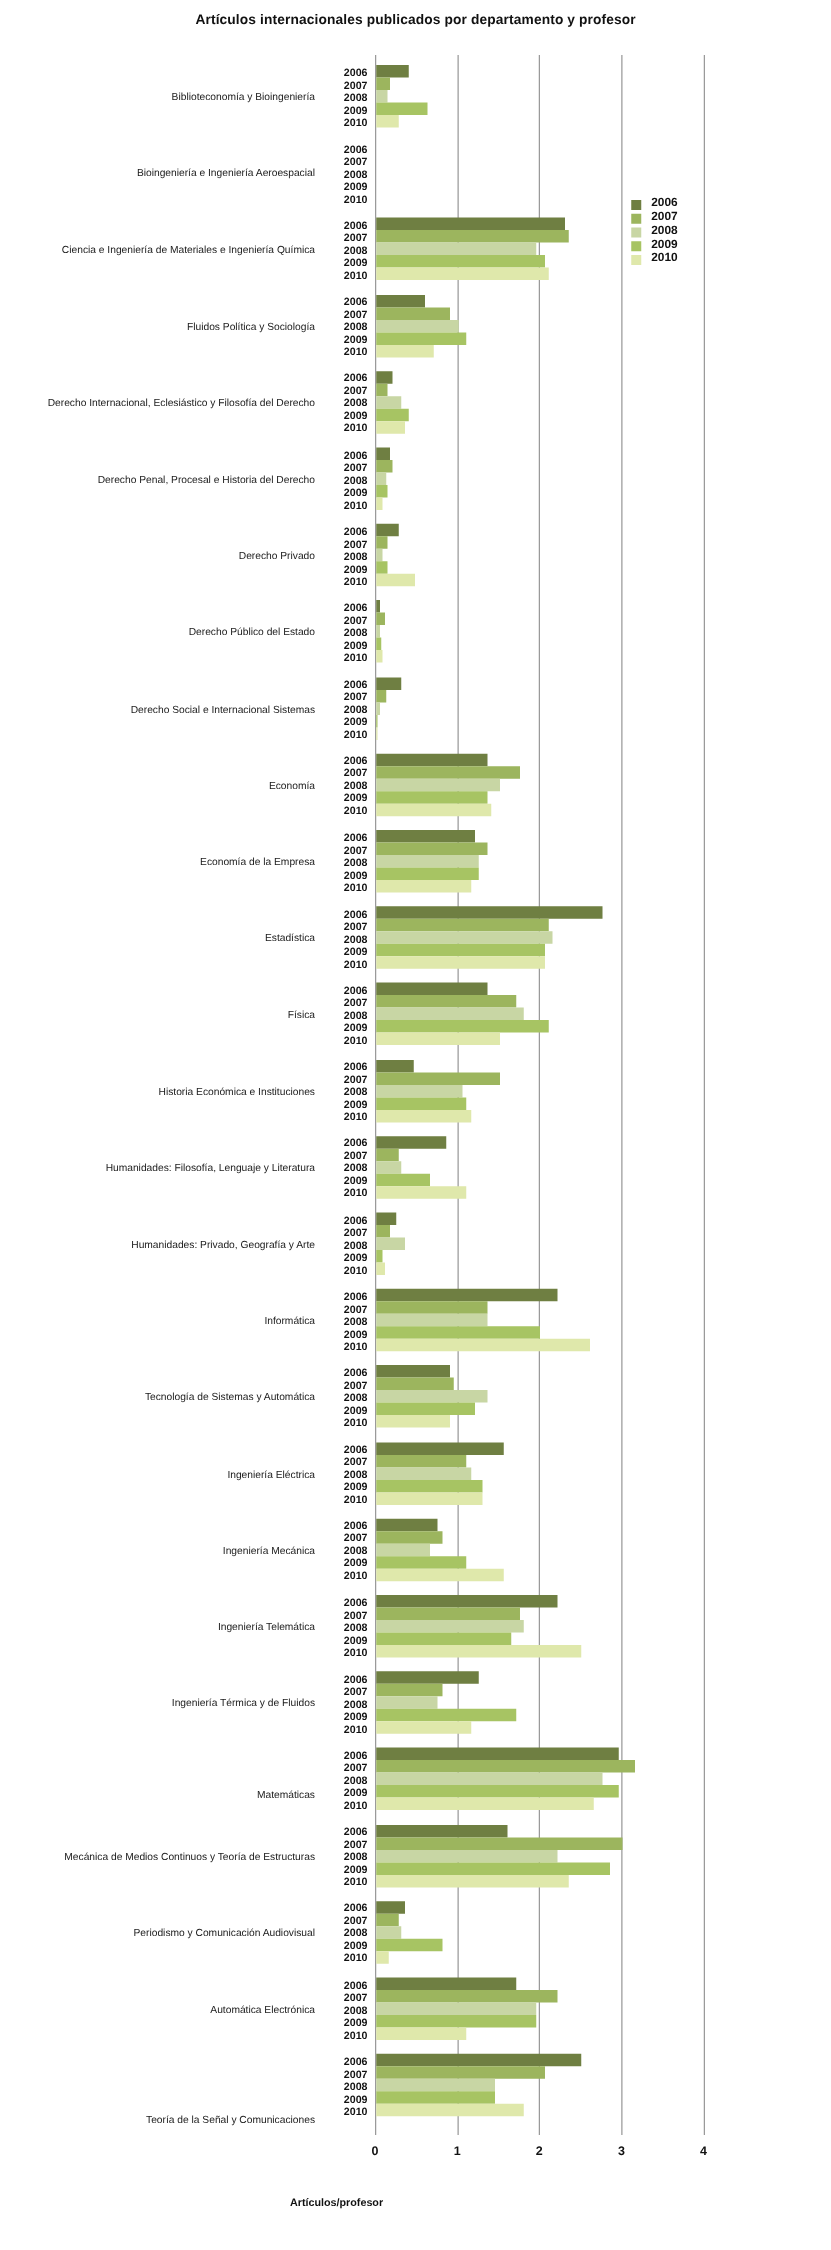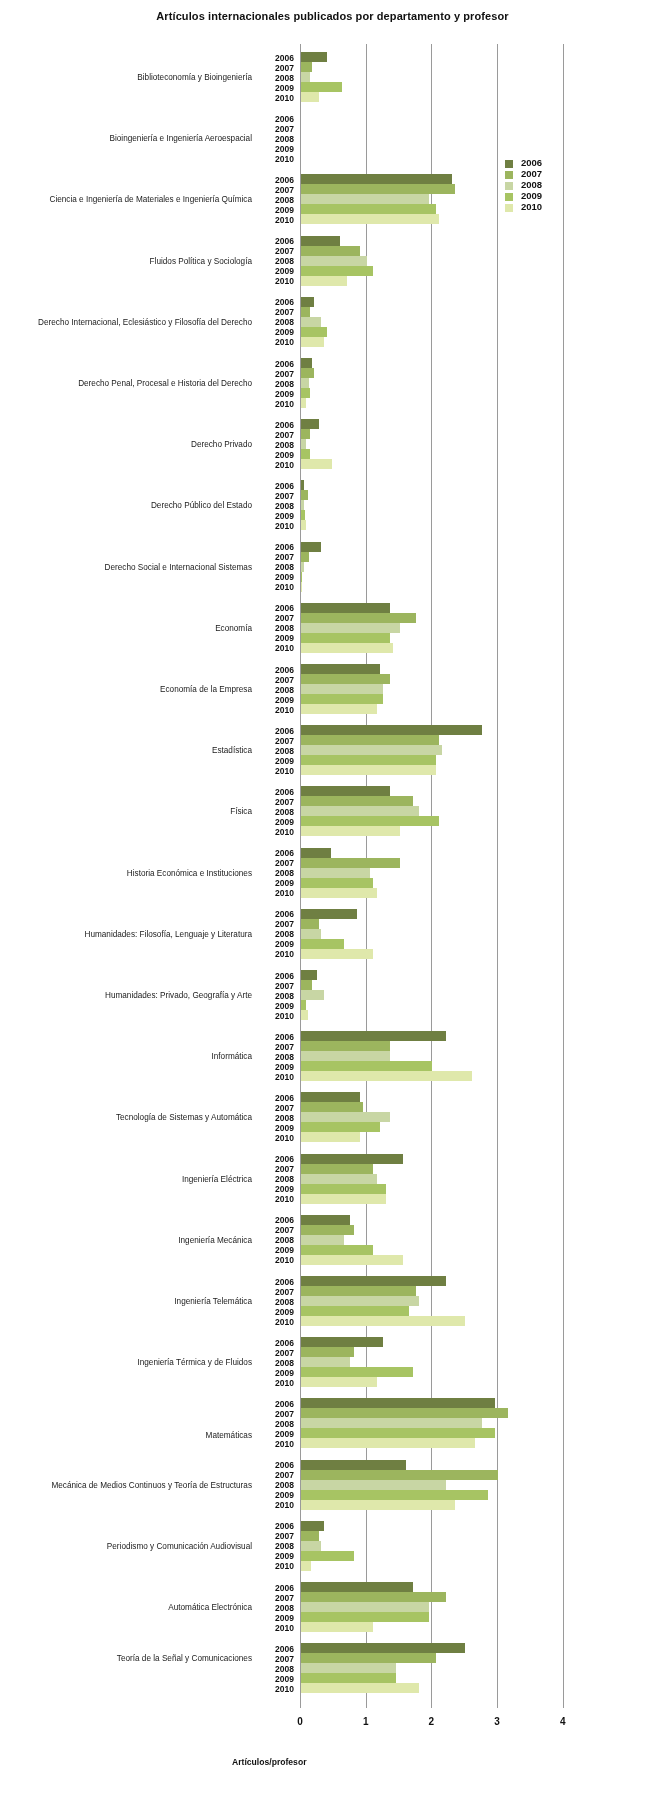--- a/index.html
+++ b/index.html
@@ -283,21 +283,21 @@
       <div class="cat-label" style="right: 413px; top: 1052.2px;">Informática</div>
       <div class="cat-label" style="right: 413px; top: 1113.4px;">Tecnología de Sistemas y Automática</div>
       <div class="cat-label" style="right: 413px; top: 1174.6px;">Ingeniería Eléctrica</div>
       <div class="cat-label" style="right: 413px; top: 1235.8px;">Ingeniería Mecánica</div>
       <div class="cat-label" style="right: 413px; top: 1297px;">Ingeniería Telemática</div>
       <div class="cat-label" style="right: 413px; top: 1358.2px;">Ingeniería Térmica y de Fluidos</div>
       <div class="cat-label" style="right: 413px; top: 1419.4px; margin-top: 12px;">Matemáticas</div>
       <div class="cat-label" style="right: 413px; top: 1480.6px;">Mecánica de Medios Continuos y Teoría de Estructuras</div>
       <div class="cat-label" style="right: 413px; top: 1541.8px;">Periodismo y Comunicación Audiovisual</div>
       <div class="cat-label" style="right: 413px; top: 1603px;">Automática Electrónica</div>
-      <div class="cat-label" style="right: 413px; top: 1654px;">Teoría de la Señal y Comunicaciones</div>
+      <div class="cat-label" style="right: 413px; top: 1691px;">Teoría de la Señal y Comunicaciones</div>
     </div>
   <div id="year-labels">
       <div class="year-label" style="left: 262px; top: 52.5px;">2006</div>
       <div class="year-label" style="left: 262px; top: 62.5px;">2007</div>
       <div class="year-label" style="left: 262px; top: 72.5px;">2008</div>
       <div class="year-label" style="left: 262px; top: 82.5px;">2009</div>
       <div class="year-label" style="left: 262px; top: 92.5px;">2010</div>
       <div class="year-label" style="left: 262px; top: 113.7px;">2006</div>
       <div class="year-label" style="left: 262px; top: 123.7px;">2007</div>
       <div class="year-label" style="left: 262px; top: 133.7px;">2008</div>

